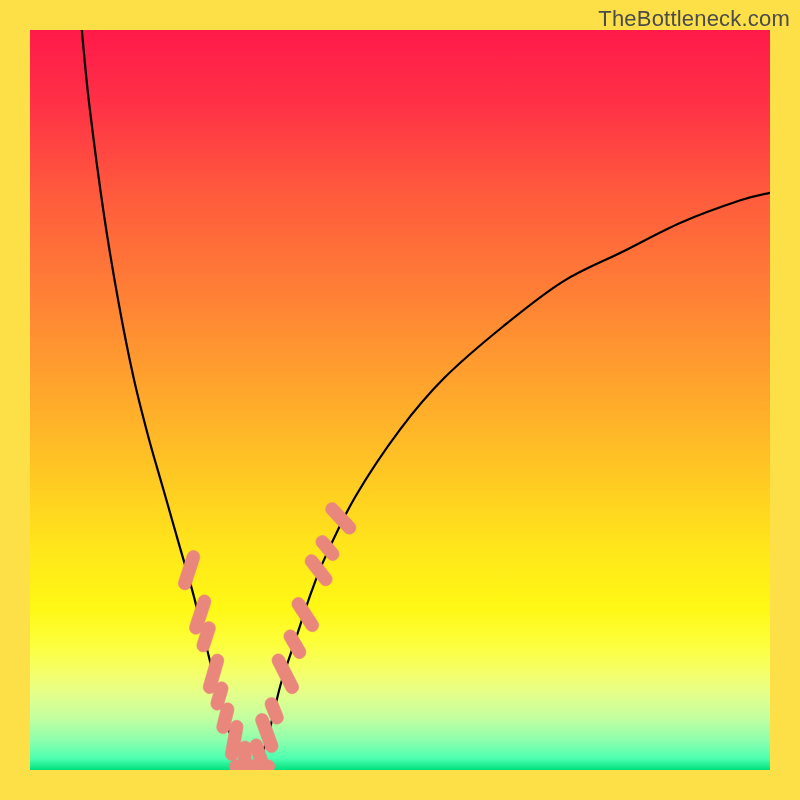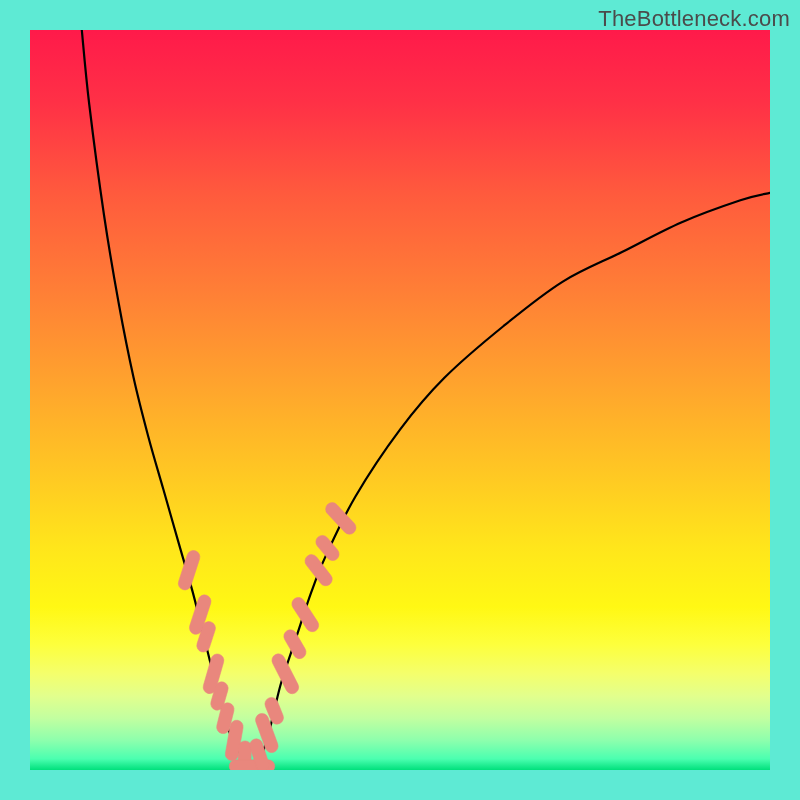--- a/index.html
+++ b/index.html
@@ -10,21 +10,21 @@
     overflow: hidden;
     background: #000;
     font-family: Arial, Helvetica, sans-serif;
   }
   .frame {
     position: absolute;
     left: 0;
     top: 0;
     width: 800px;
     height: 800px;
-    background: #5eead4;
+    background: #fde047;
   }
   .plot-area {
     position: absolute;
     left: 30px;
     top: 30px;
     width: 740px;
     height: 740px;
     overflow: hidden;
   }
   .gradient-bg {

